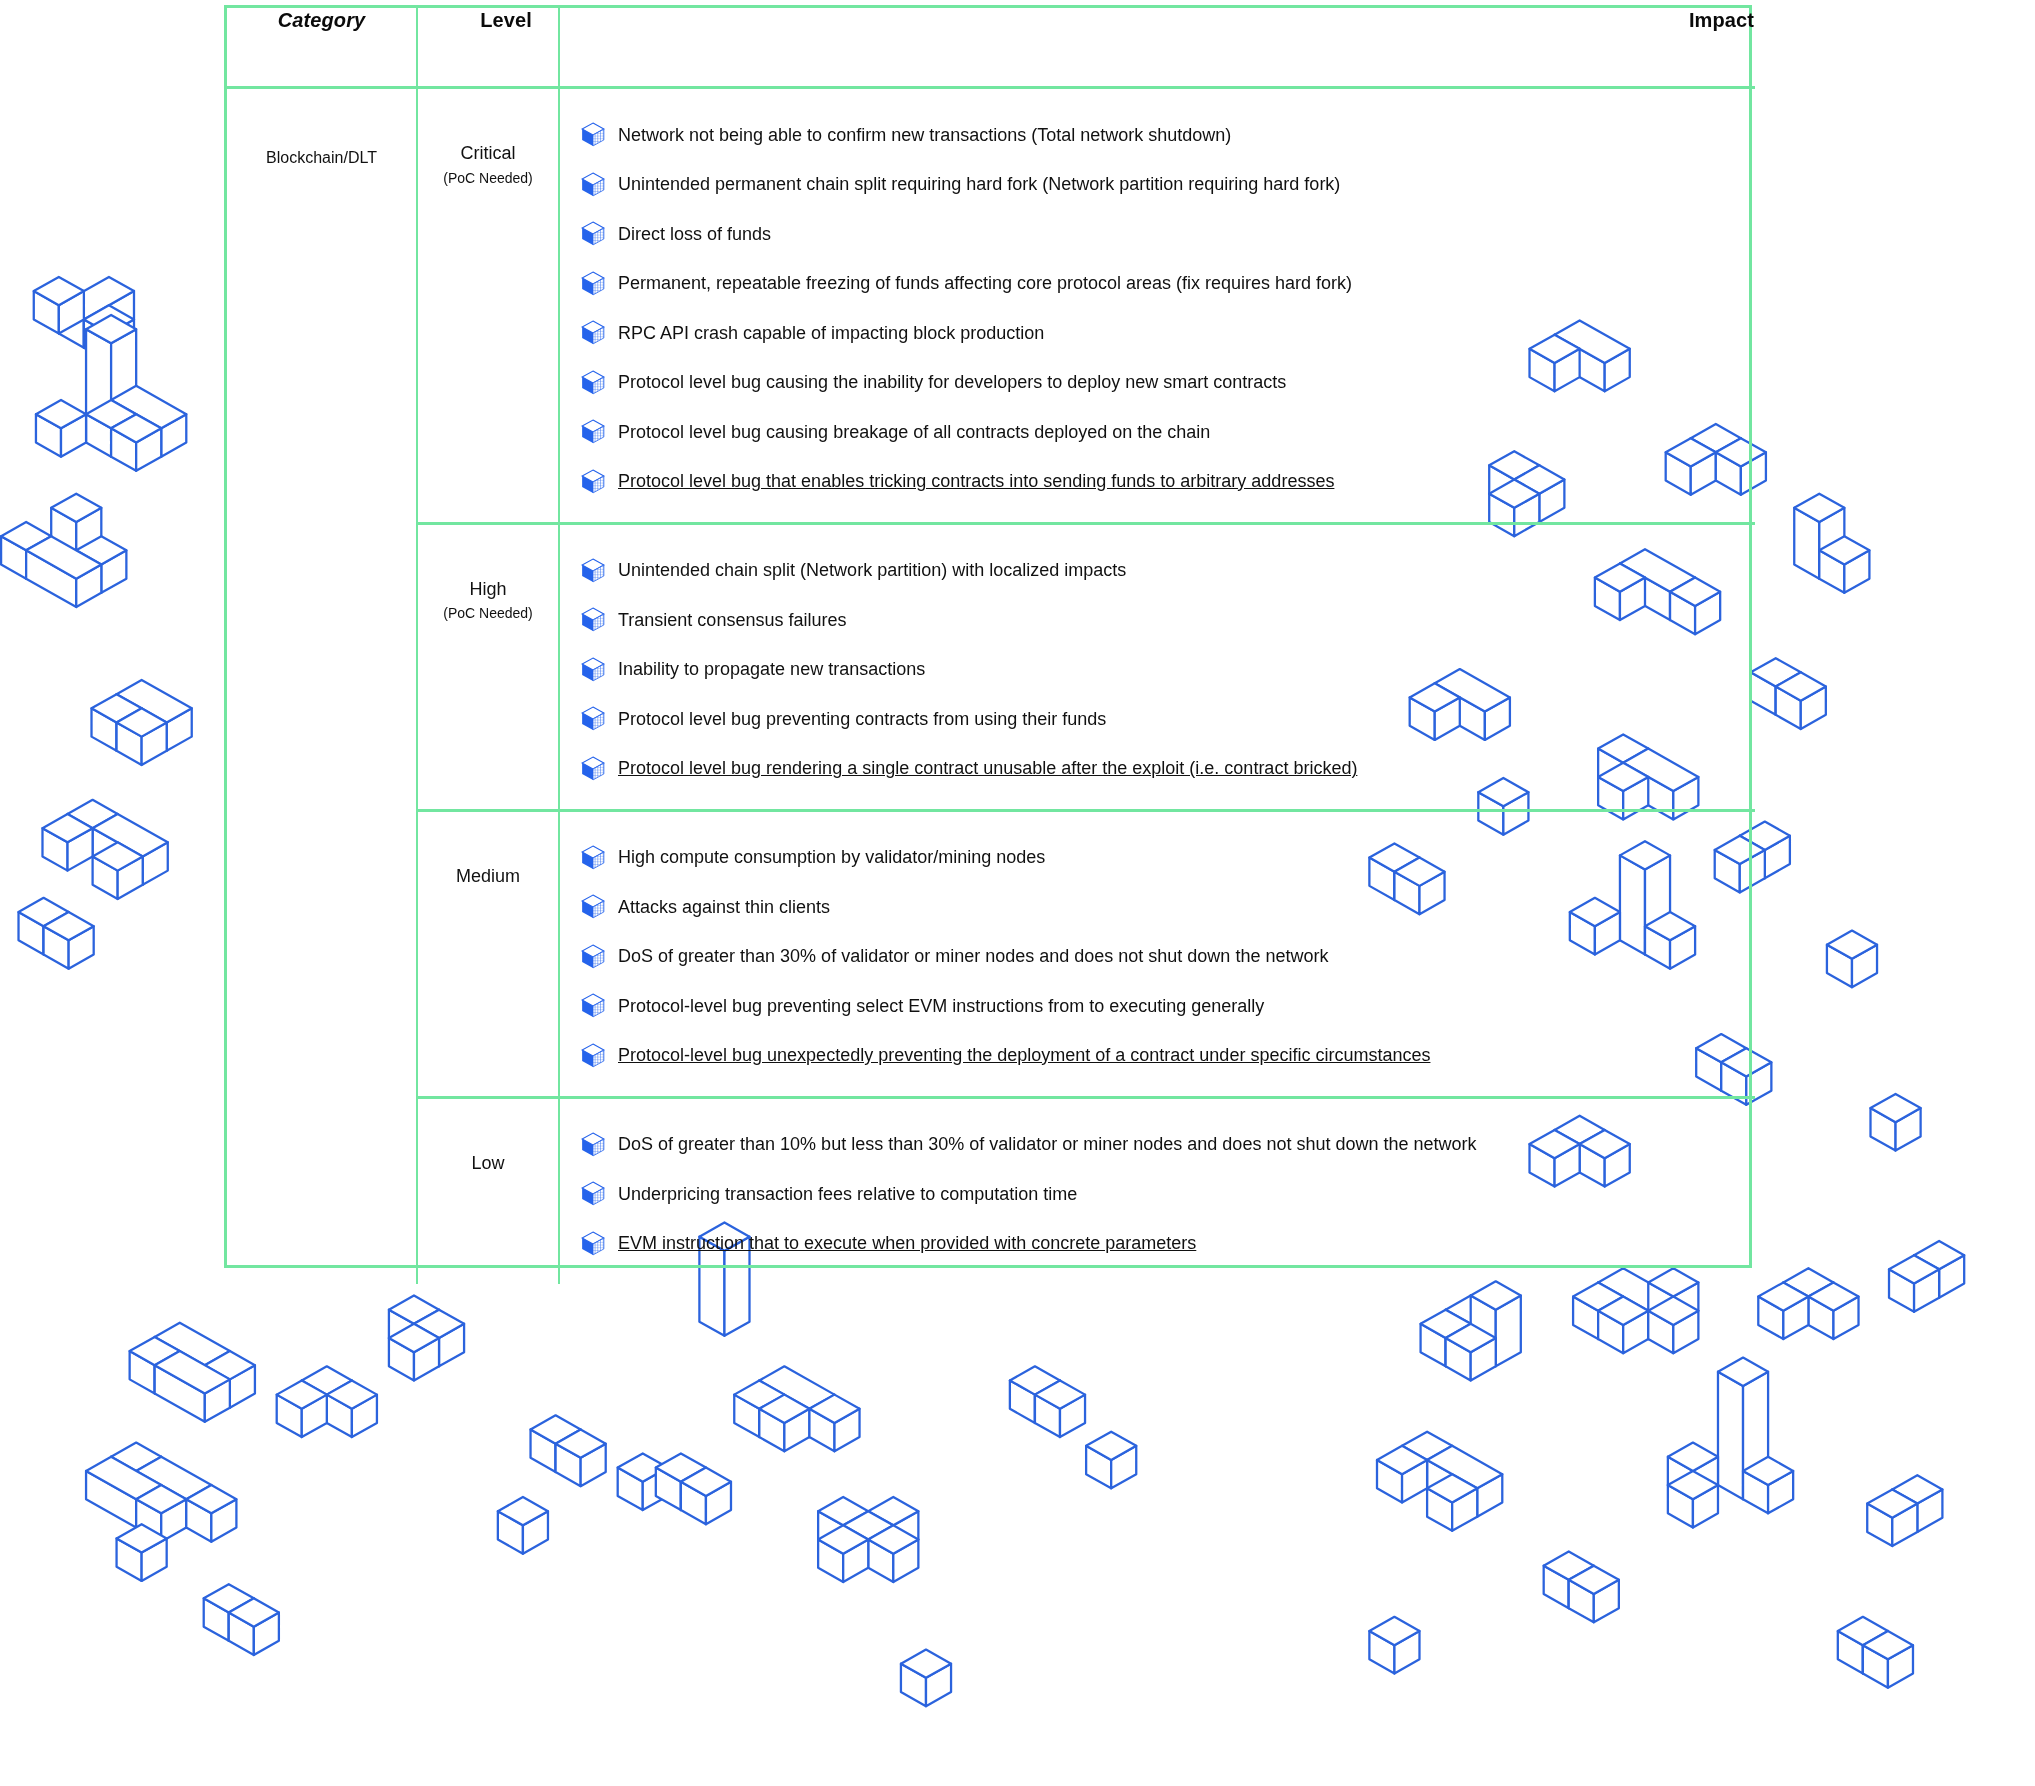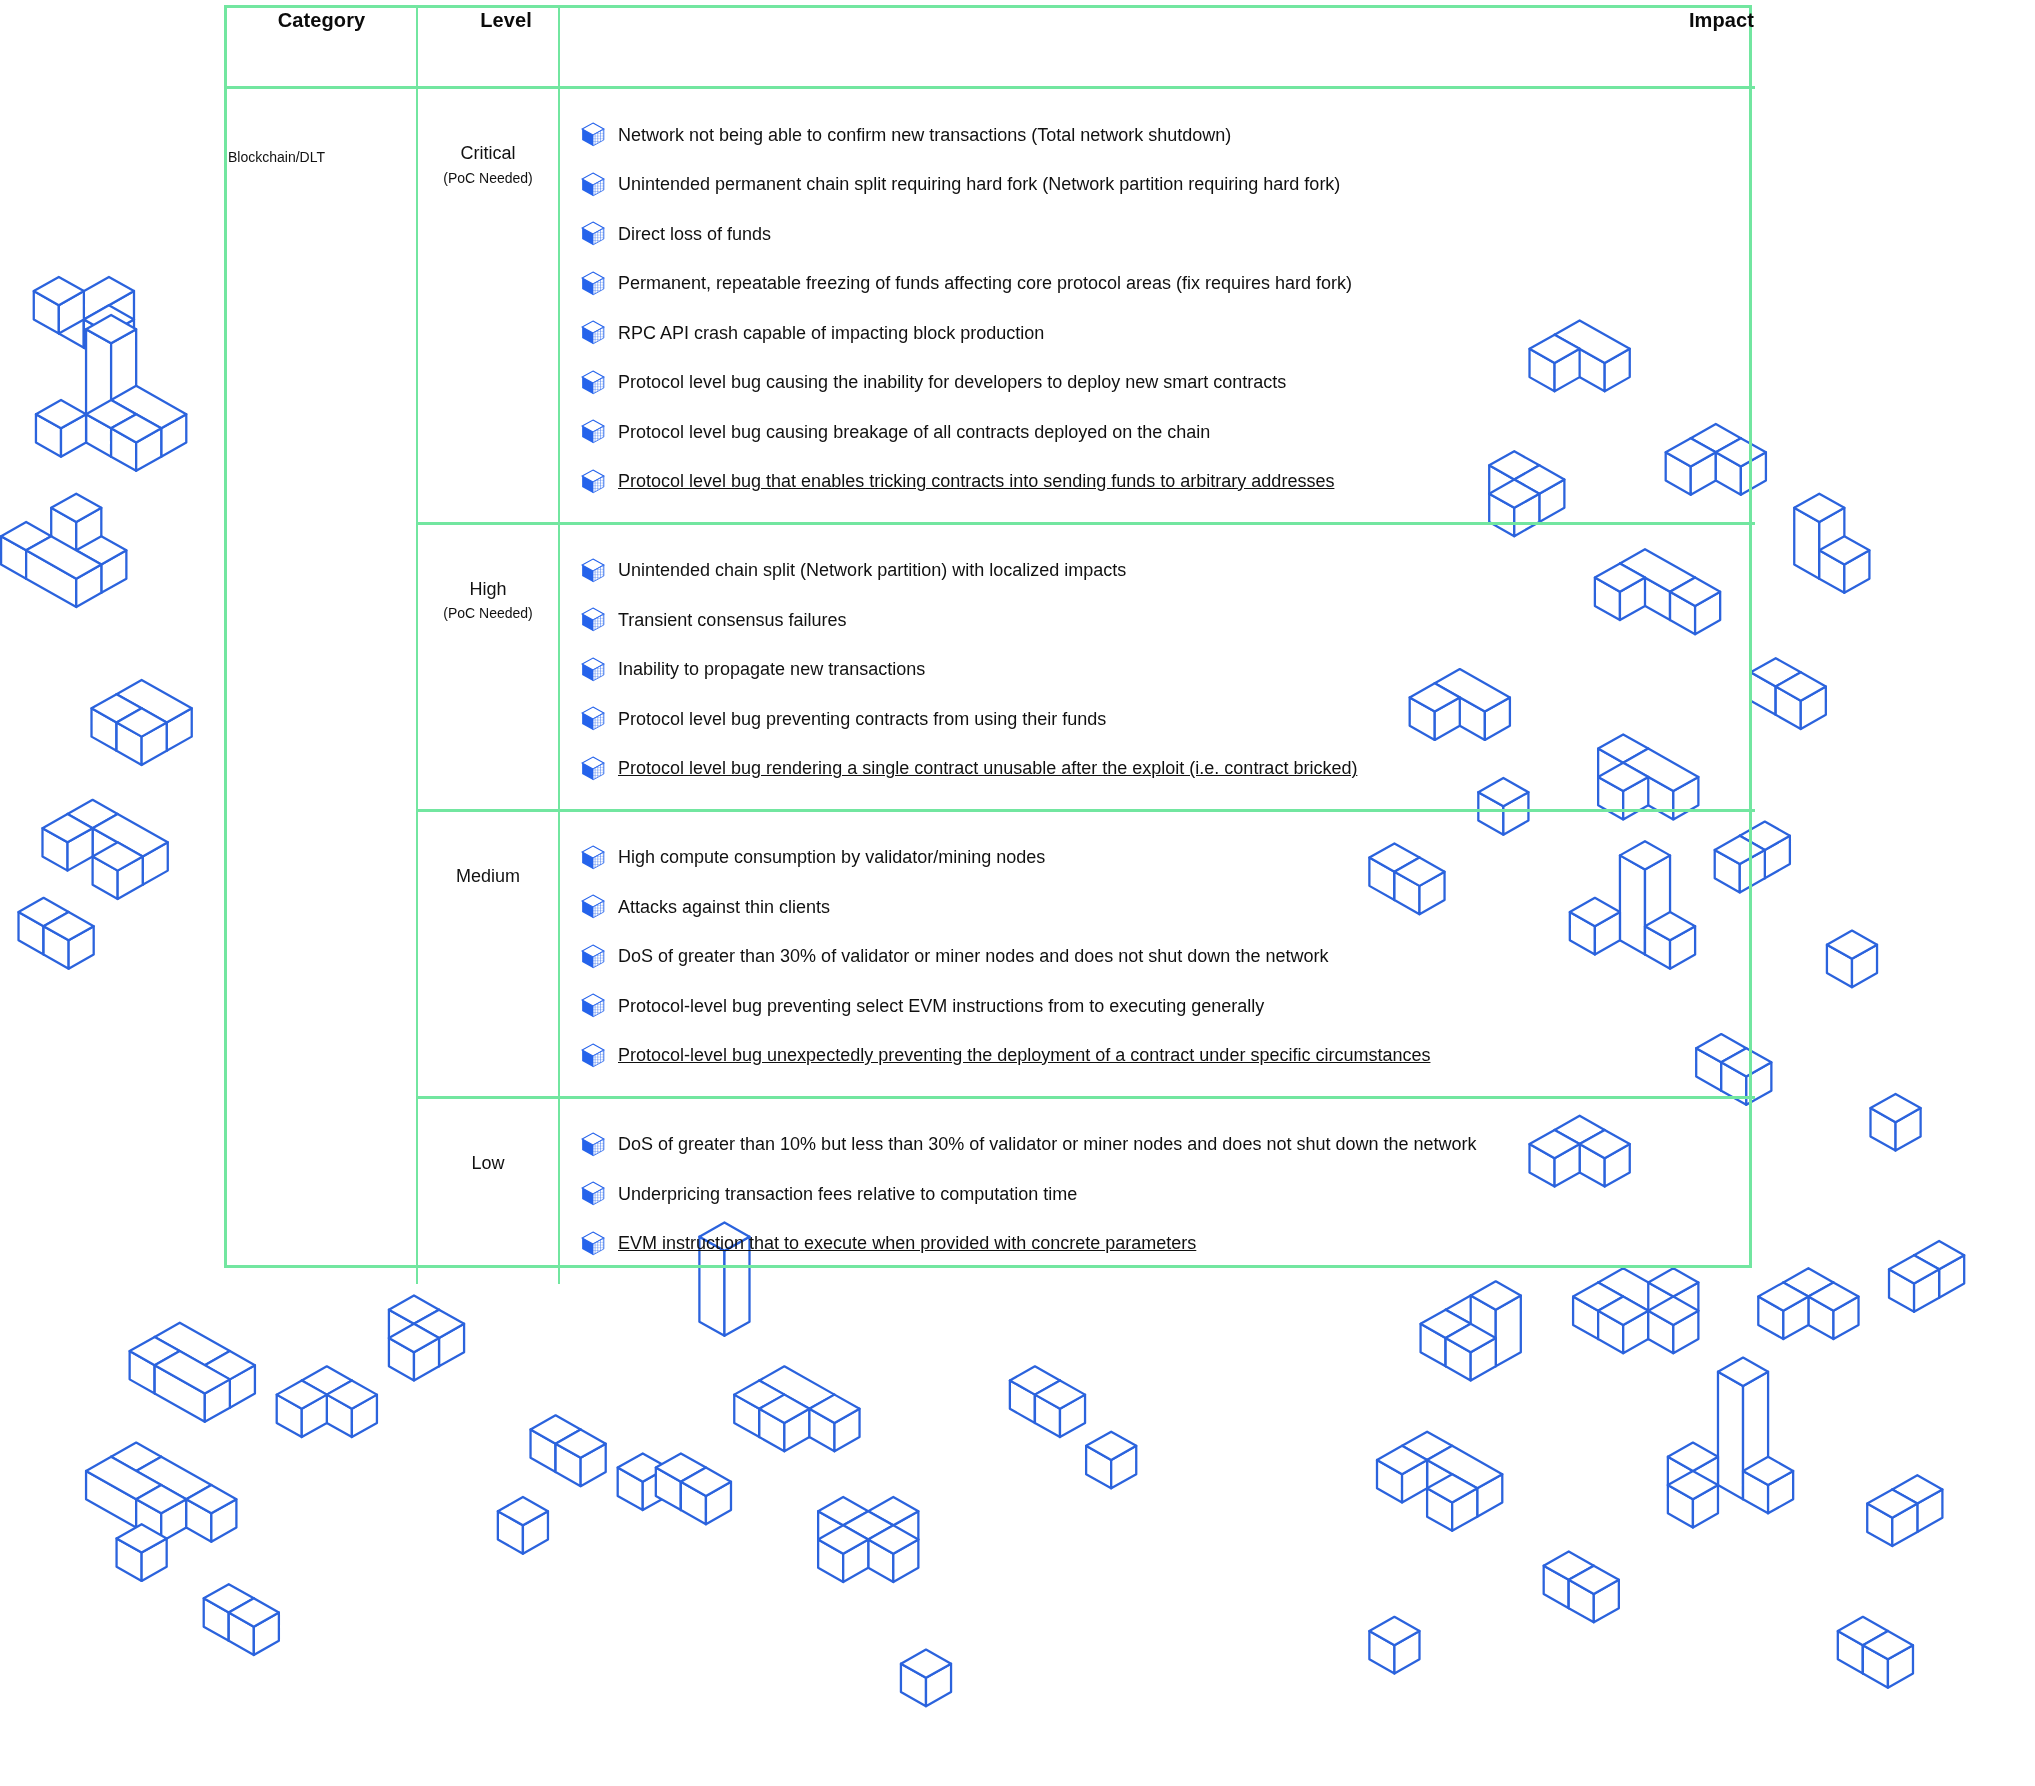--- a/index.html
+++ b/index.html
@@ -23,28 +23,28 @@
   .col-imp{width:1196px;}
 
   
   #table-wrap{ box-sizing:border-box; border:3.3px solid #72E6A0; }
 
   th.hdr{
     height:76px;vertical-align:middle;text-align:center;
     font-size:20px;font-weight:bold;color:#0b0b0b;letter-spacing:0.1px;
     border-bottom:3.8px solid #72E6A0;
   }
-  th.hdr.c1{border-right:2.7px solid #72E6A0;}
+  th.hdr.c1{border-right:2.7px solid #72E6A0;font-style:italic;}
   th.hdr.c2{border-right:2.7px solid #72E6A0;padding-left:37px;}
   th.hdr.c3{text-align:right;padding-left:29px;}
 
   td.cat{
     border-right:2.7px solid #72E6A0;
-    padding-top:60px;
-    font-size:14px;color:#111;white-space:nowrap;
+    padding-top:60px;text-align:center;
+    font-size:16px;color:#111;white-space:nowrap;
   }
   td.lvl{
     border-right:2.7px solid #72E6A0;
     text-align:center;font-size:18px;color:#111;
     padding-top:54px;
   }
   td.lvl .lvl-sub{display:block;font-size:14px;margin-top:5.4px;color:#111;}
   td.imp{padding:33px 0 28px 21px;}
 
   tr.sep td.lvl, tr.sep td.imp{border-top:3.3px solid #72E6A0;}

